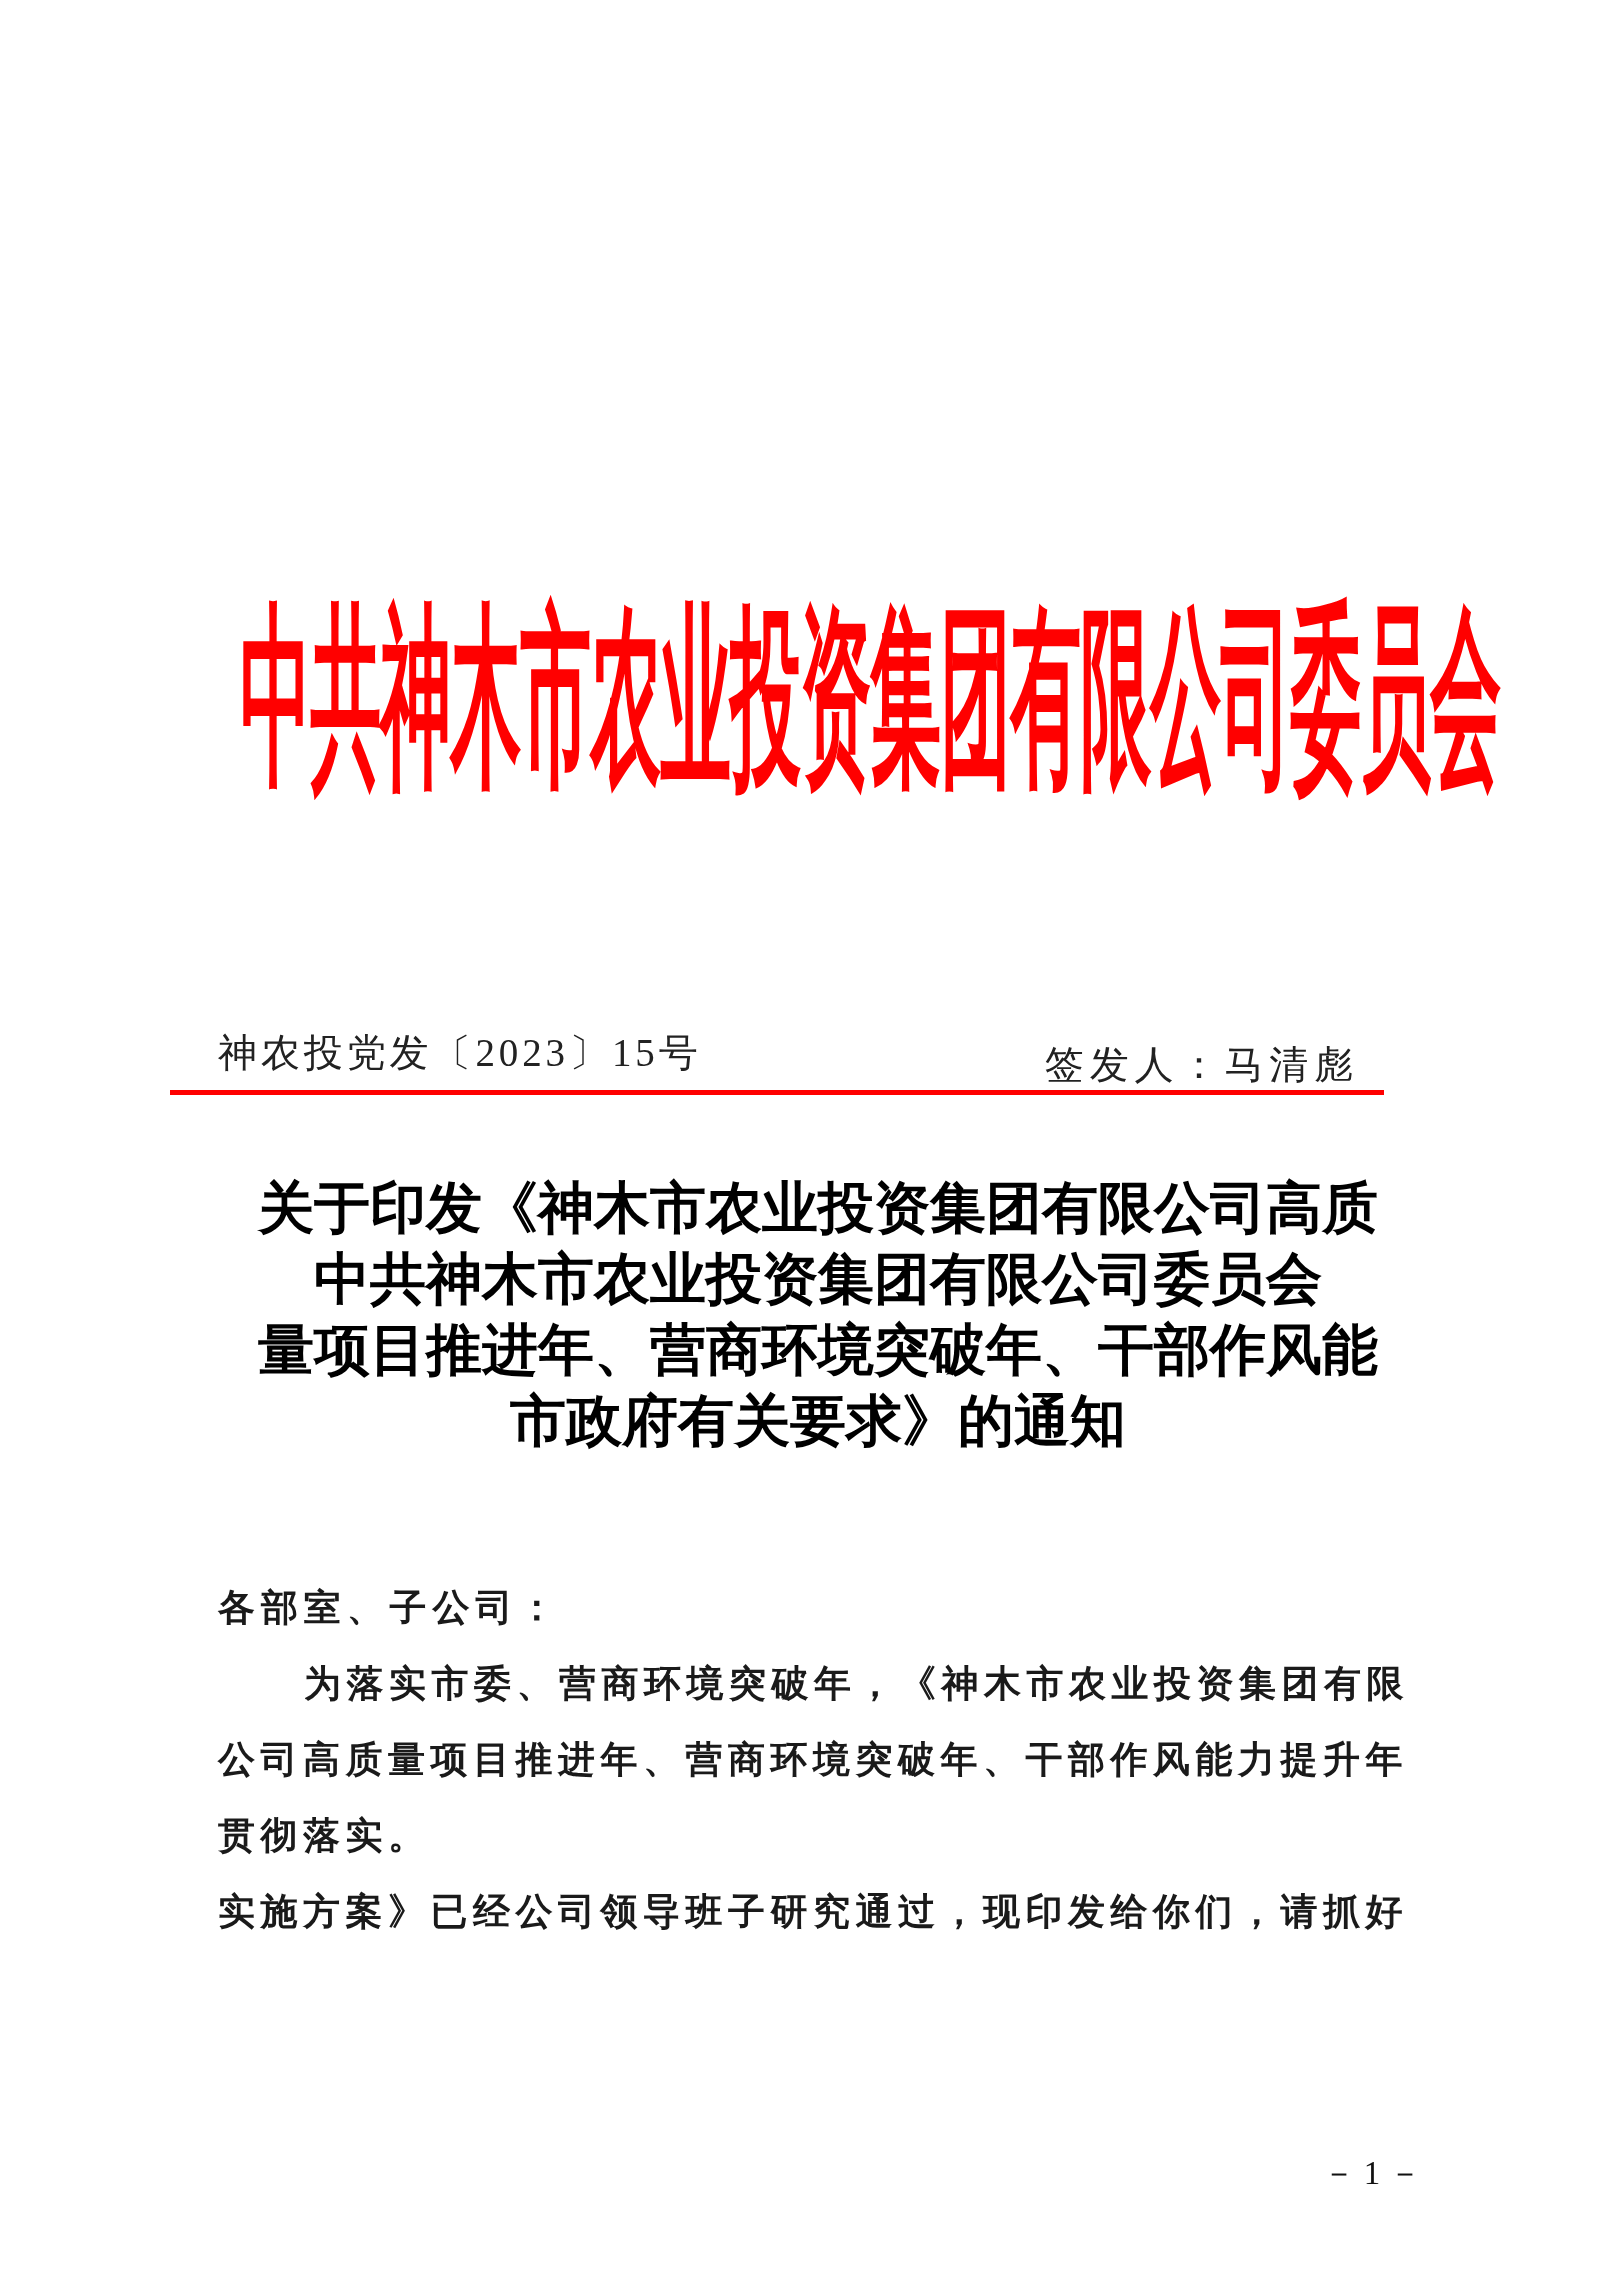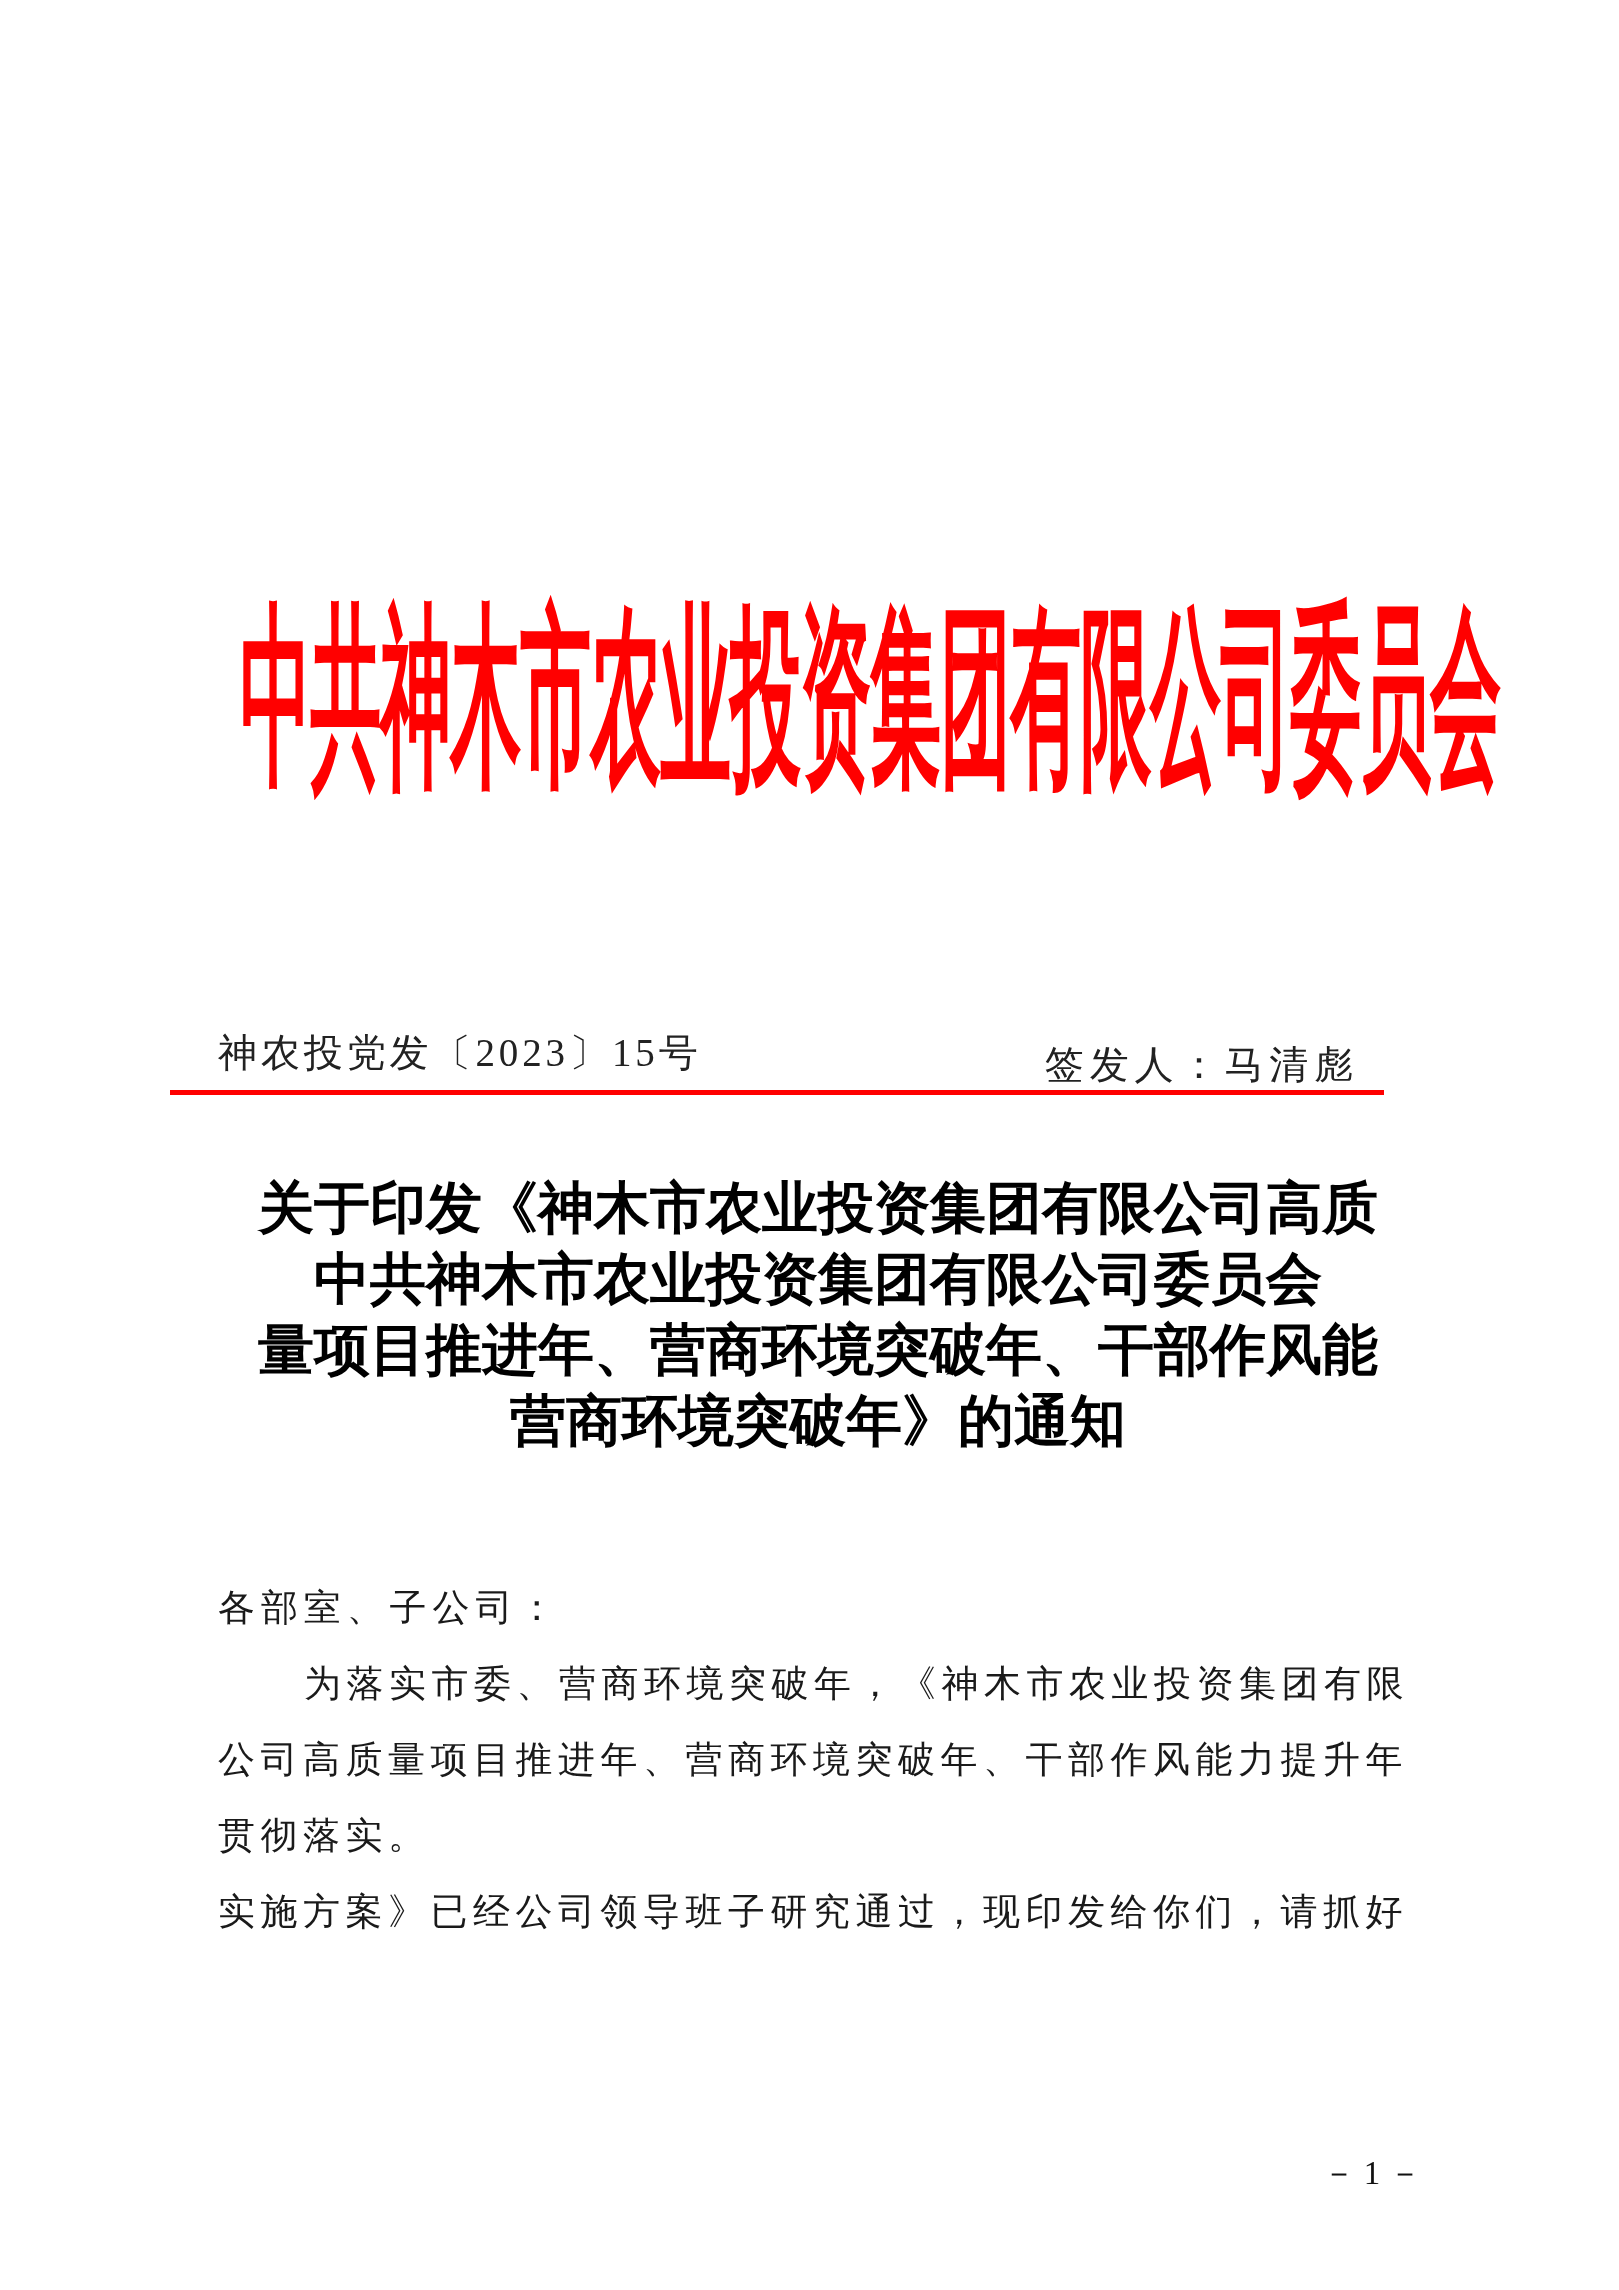--- a/index.html
+++ b/index.html
@@ -105,20 +105,21 @@
     font-family: "DejaVu Sans", "Liberation Sans", sans-serif;
     font-weight: normal;
     font-size: 37px;
     line-height: 76px;
     color: #1a1a1a;
   }
   .body-line {
     display: block;
     white-space: nowrap;
     letter-spacing: 5.5px;
+    font-weight: bold;
   }
   .body-line.indent {
     padding-left: 86px;
   }
   .salutation {
     letter-spacing: 5.9px;
   }
   .page-number {
     position: absolute;
     left: 1318px;
@@ -163,21 +164,21 @@
     <span class="doc-number">神农投党发〔2023〕15号</span>
     <span class="signer"><span>签发人：</span><span>马清彪</span></span>
   </div>
 
   <div class="red-rule"></div>
 
   <div class="title-block">
     <span class="title-line">关于印发《神木市农业投资集团有限公司高质</span>
     <span class="title-line">中共神木市农业投资集团有限公司委员会</span>
     <span class="title-line">量项目推进年、营商环境突破年、干部作风能</span>
-    <span class="title-line">营商环境突破年》的通知</span>
+    <span class="title-line">市政府有关要求》的通知</span>
   </div>
 
   <div class="body-block">
     <span class="body-line salutation">各部室、子公司：</span>
     <span class="body-line indent">为落实市委、营商环境突破年，《神木市农业投资集团有限</span>
     <span class="body-line">公司高质量项目推进年、营商环境突破年、干部作风能力提升年</span>
     <span class="body-line">贯彻落实。</span>
     <span class="body-line">实施方案》已经公司领导班子研究通过，现印发给你们，请抓好</span>
   </div>
 

